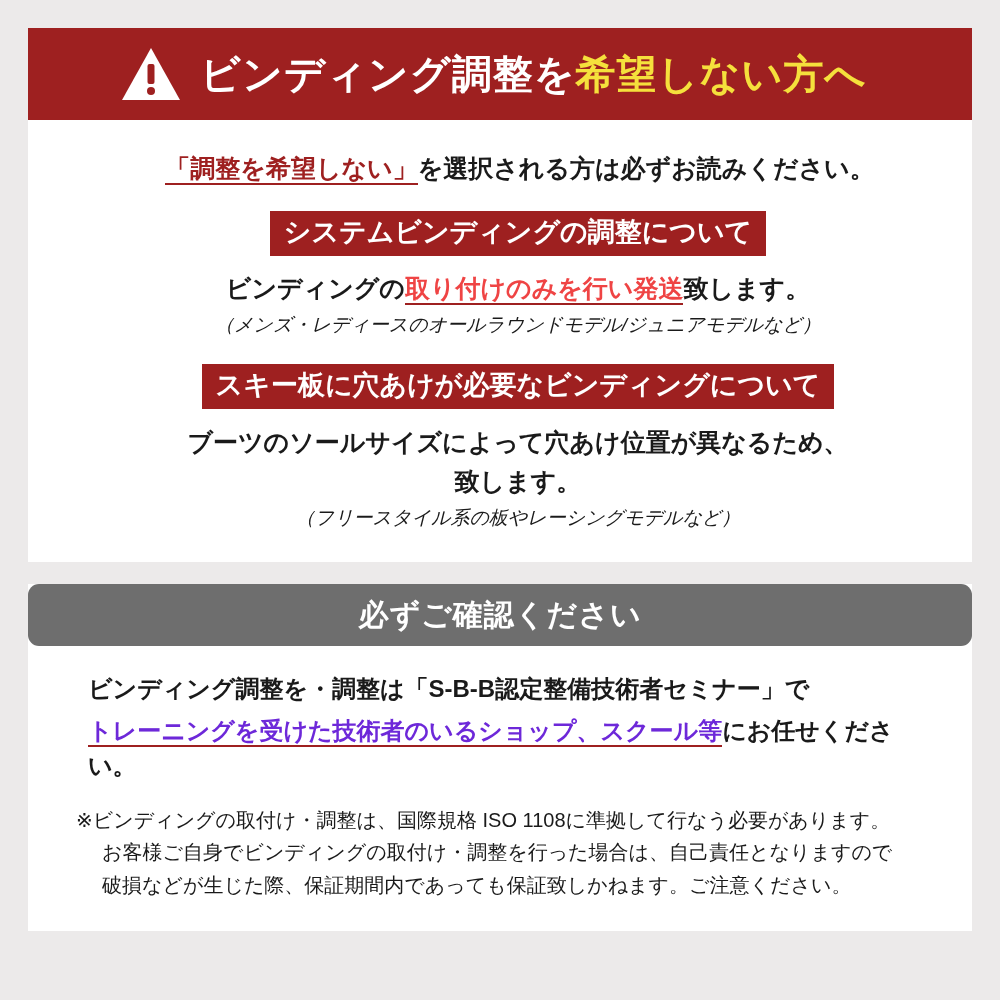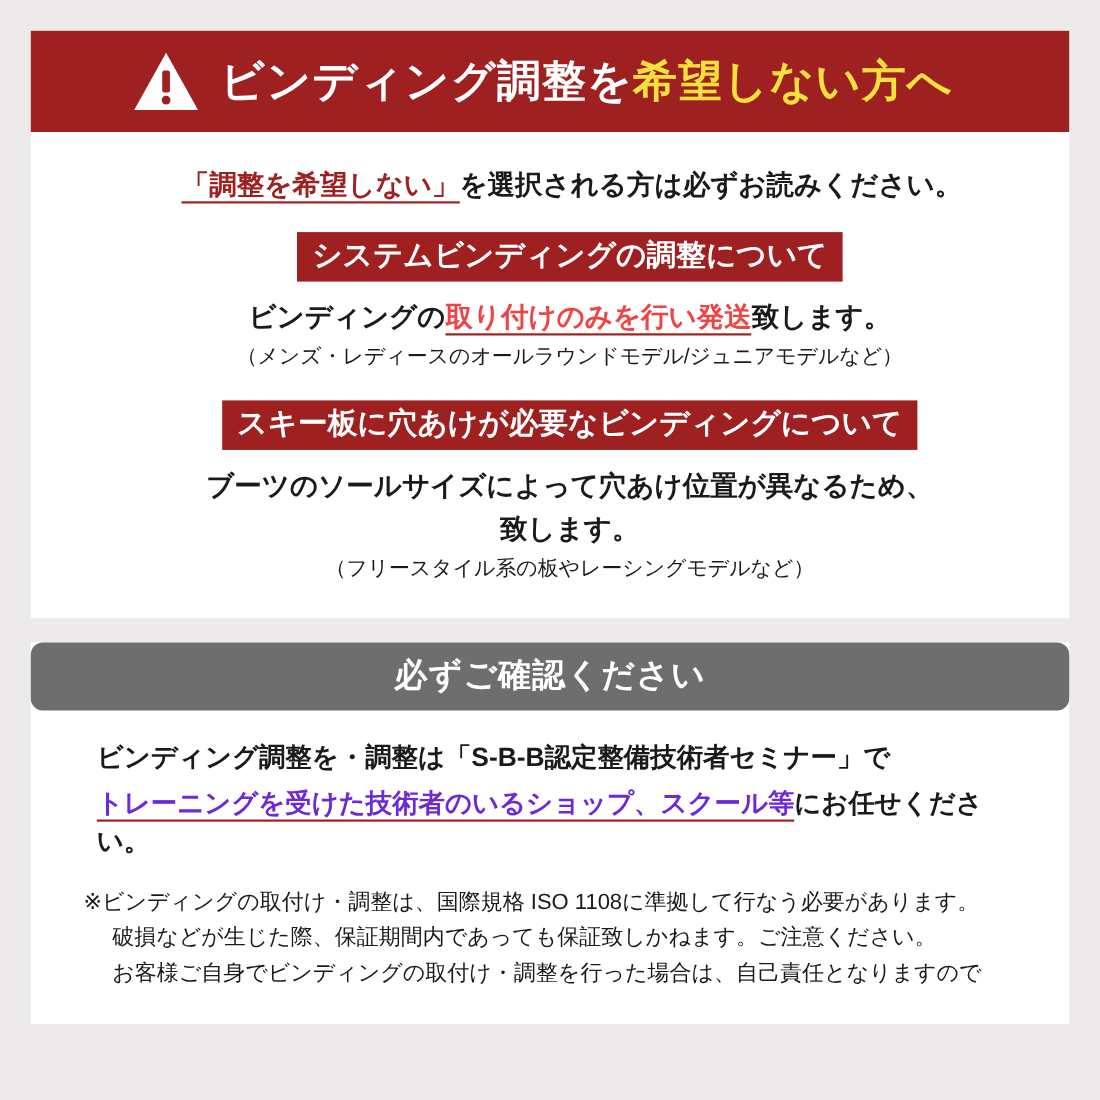--- a/index.html
+++ b/index.html
@@ -101,20 +101,21 @@
   .para .ul-red {
     color: #ef4444;
     border-bottom: 2px solid #9e2020;
     padding-bottom: 1px;
   }
   .note {
     font-size: 19px;
     margin: 0 0 26px 36px;
     line-height: 1.4;
     color: #1a1a1a;
+    font-style: italic;
   }
   .para-block {
     margin: 0 0 4px 36px;
     font-size: 25px;
     font-weight: bold;
     line-height: 1.55;
   }
   .para-block .ul-red {
     color: #9e2020;
     border-bottom: 2px solid #9e2020;
@@ -215,19 +216,19 @@
     </div>
 
     <div class="card-body2">
       <div class="b2-line">ビンディング調整を・調整は「S-B-B認定整備技術者セミナー」で</div>
       <div class="b2-line">
         <span class="ul-red">トレーニングを受けた技術者のいるショップ、スクール等</span><span>にお任せください。</span>
       </div>
 
       <div class="b2-notes">
         <div>※ビンディングの取付け・調整は、国際規格 ISO 1108に準拠して行なう必要があります。</div>
+        <div class="indent-1">お客様ご自身でビンディングの取付け・調整を行った場合は、自己責任となりますので</div>
         <div class="indent-1">破損などが生じた際、保証期間内であっても保証致しかねます。ご注意ください。</div>
-        <div class="indent-1">お客様ご自身でビンディングの取付け・調整を行った場合は、自己責任となりますので</div>
       </div>
     </div>
   </div>
 
 </div>
 
 </body></html>

